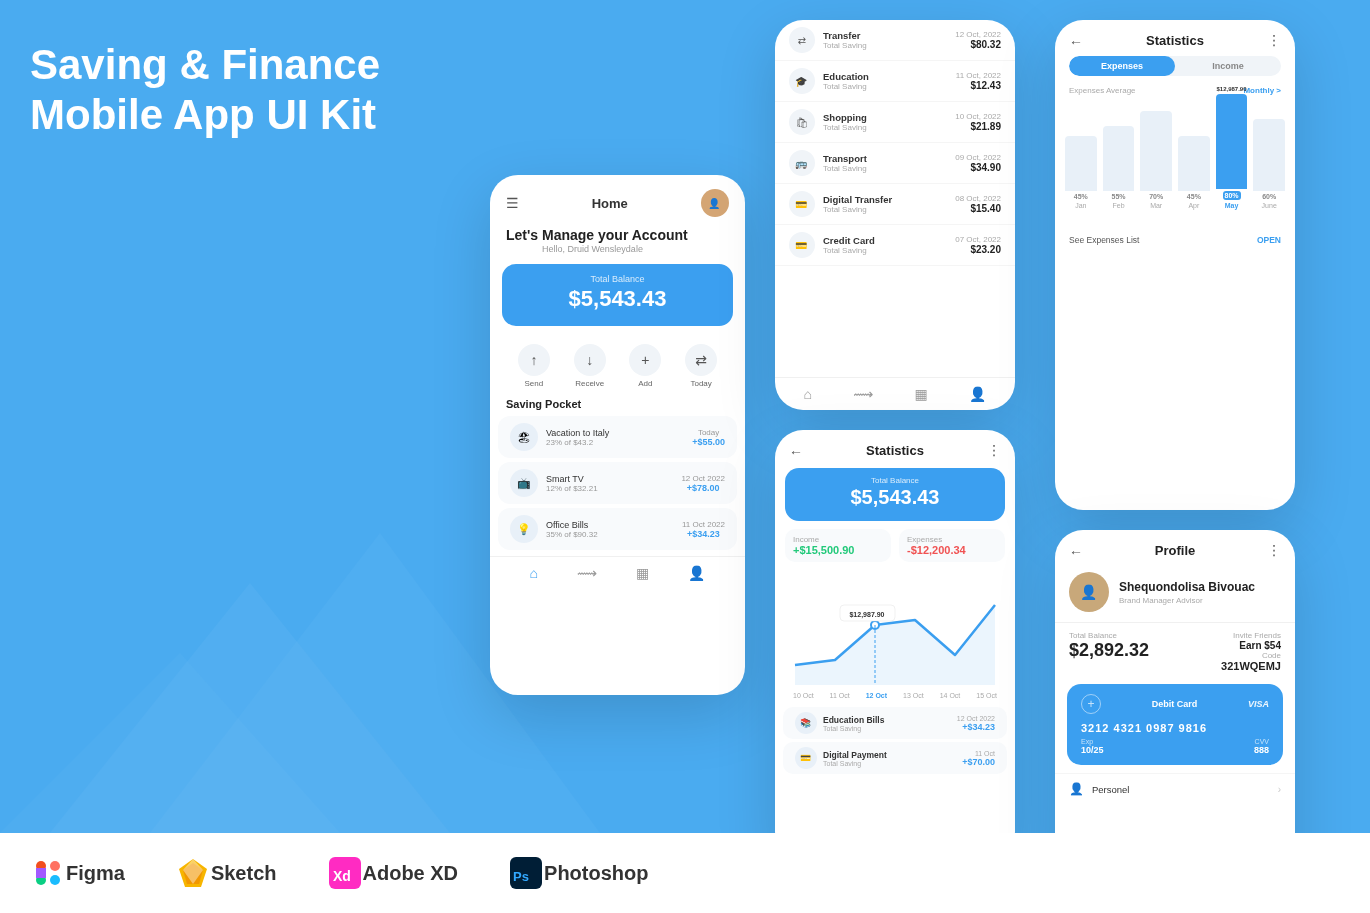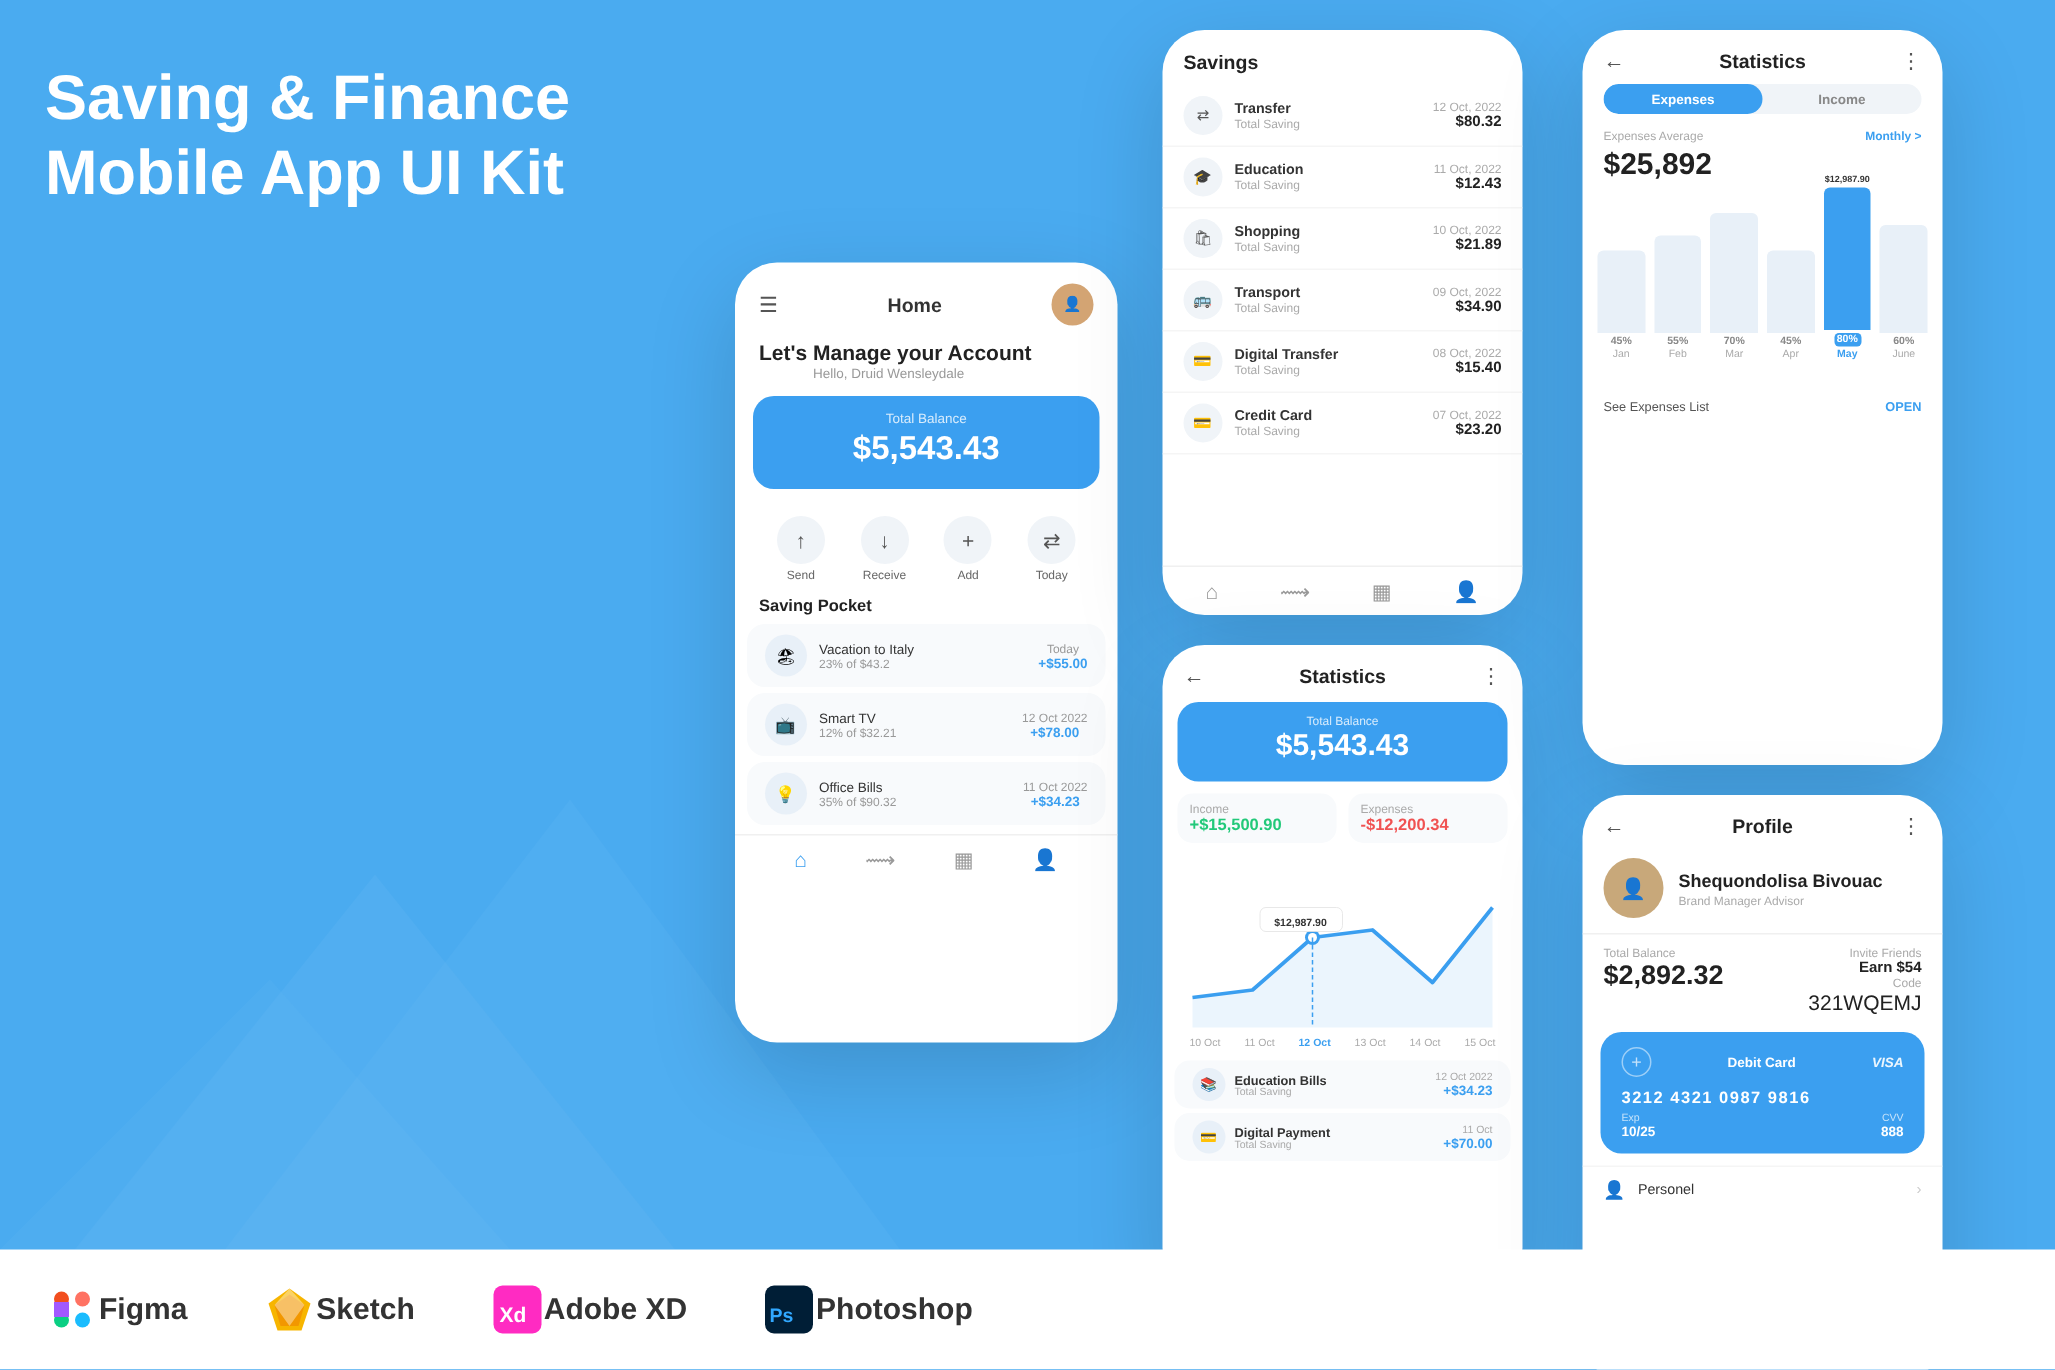--- a/index.html
+++ b/index.html
@@ -403,21 +403,21 @@
     .balance-invite-row {
       display: flex; justify-content: space-between;
       padding: 8px 14px 4px;
     }
     .bal-left .bl-label { font-size: 8px; color: #aaa; }
     .bal-left .bl-amount { font-size: 18px; font-weight: 800; color: #222; }
     .invite-info { text-align: right; }
     .invite-info .inv-label { font-size: 8px; color: #aaa; }
     .invite-info .inv-val { font-size: 10px; font-weight: 600; color: #222; }
     .invite-info .code-label { font-size: 8px; color: #aaa; }
-    .invite-info .code-val { font-size: 14px; font-weight: 400; color: #222; }
+    .invite-info .code-val { font-size: 11px; font-weight: 700; color: #222; }
 
     .debit-card {
       margin: 8px 12px;
       background: #3B9FF0;
       border-radius: 14px;
       padding: 10px 14px;
     }
     .dc-header { display: flex; justify-content: space-between; align-items: center; }
     .dc-label { font-size: 9px; font-weight: 700; color: white; }
     .dc-visa { font-size: 9px; color: rgba(255,255,255,0.9); font-weight: 700; font-style: italic; }
@@ -534,23 +534,20 @@
 
   <div class="phone1-nav">
     <span class="nav-icon active">⌂</span>
     <span class="nav-icon">⟿</span>
     <span class="nav-icon">▦</span>
     <span class="nav-icon">👤</span>
   </div>
 </div>
 
 <div class="phone-mockup phone2">
-  <div class="phone2-header">
-    <h3>Savings</h3>
-  </div>
 
   <div class="savings-list-item">
     <div class="sli-left">
       <div class="sli-icon">⇄</div>
       <div>
         <div class="sli-name">Transfer</div>
         <div class="sli-sub">Total Saving</div>
       </div>
     </div>
     <div class="sli-right">
@@ -726,21 +723,20 @@
 
   <div class="tabs-row">
     <div class="tab-item active">Expenses</div>
     <div class="tab-item">Income</div>
   </div>
 
   <div class="expenses-avg-row">
     <span class="expenses-avg-label">Expenses Average</span>
     <span class="expenses-monthly">Monthly &gt;</span>
   </div>
-  <div class="expenses-avg-amount">$25,892</div>
 
   <div class="bar-chart-area">
 
     <div class="bar-col">
       <div class="bar-val"></div>
       <div class="bar-rect" style="height:55px"></div>
       <div class="bar-pct">45%</div>
       <div class="bar-month">Jan</div>
     </div>
 

